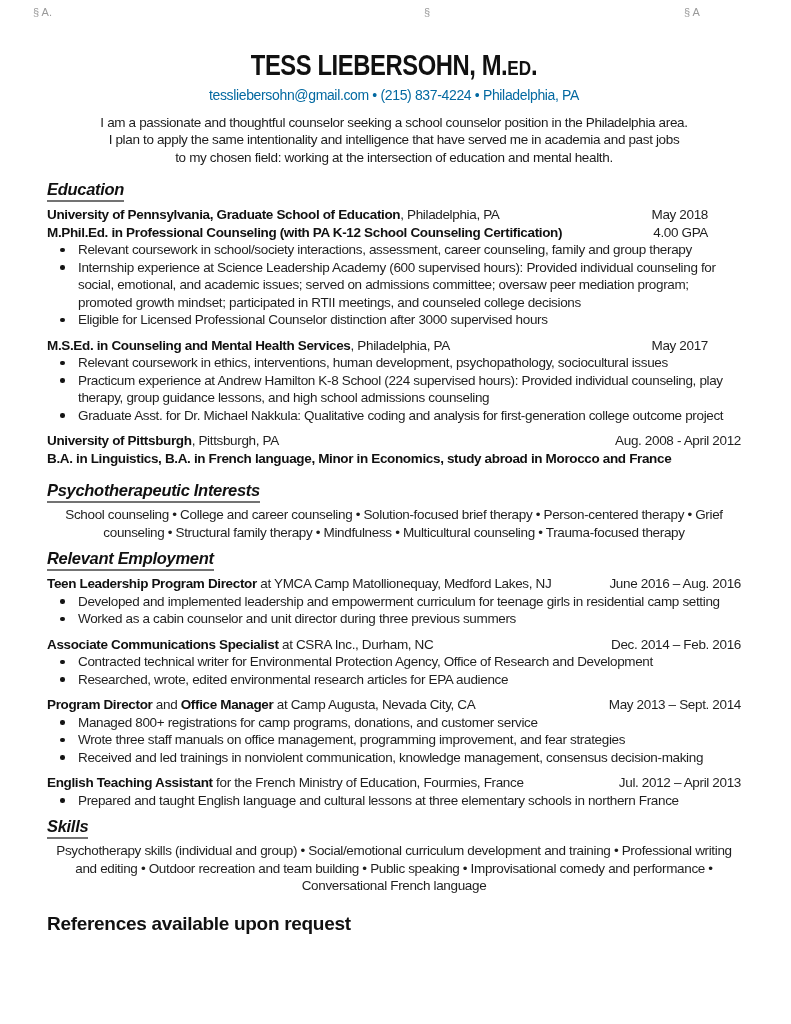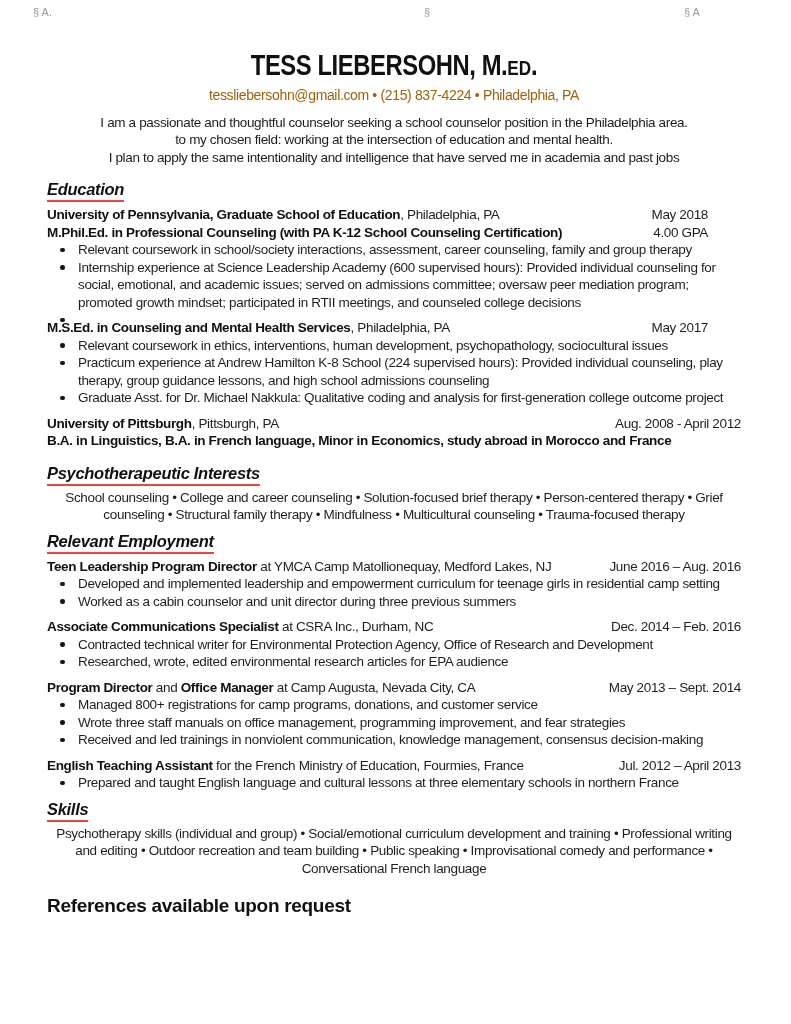--- a/index.html
+++ b/index.html
@@ -15,30 +15,30 @@
   .artifact.r { left:684px; }
 
   .content { padding:50px 50px 0 47px; }
 
   .name-line {
     text-align:center; font-weight:bold; font-size:29px; line-height:30px;
     letter-spacing:-0.5px; transform:scaleX(0.82); transform-origin:50% 50%;
     white-space:nowrap; color:#111;
   }
   .name-line .sc { font-size:0.72em; letter-spacing:0; }
-  .contact { text-align:center; font-size:14px; margin-top:4px; color:#a16207; }
+  .contact { text-align:center; font-size:14px; margin-top:4px; color:#0369a1; }
   .summary { text-align:center; margin-top:9px; color:#1c1c1c; }
   .summary div { white-space:nowrap; }
 
   .section { margin-top:14px; }
   .section.tight { margin-top:8px; }
   .sec-head {
     display:inline-block; font-weight:bold; font-style:italic; font-size:16.5px;
     line-height:19px; letter-spacing:-0.3px; color:#111;
-    border-bottom:2px solid #ef4444; padding-bottom:1px; margin-bottom:3px;
+    border-bottom:2px solid #737373; padding-bottom:1px; margin-bottom:3px;
   }
   .entry { margin-top:8px; }
   .entry.first { margin-top:1px; }
   .erow { display:flex; justify-content:space-between; align-items:center; }
   .erow .left { min-width:0; }
   .erow b { color:#111; }
   .date { white-space:nowrap; flex:none;padding-left:9px; }
   .date.inset { margin-right:33px; }
 
   .bullet { position:relative; padding-left:31px; }
@@ -57,40 +57,40 @@
 <span class="artifact r">§ A</span>
 
 <div class="content">
 
   <div class="name-line"><span>TESS LIEBERSOHN, M.</span><span class="sc">ED</span><span>.</span></div>
 
   <div class="contact">tessliebersohn@gmail.com • (215) 837-4224 • Philadelphia, PA</div>
 
   <div class="summary">
     <div>I am a passionate and thoughtful counselor seeking a school counselor position in the Philadelphia area.</div>
+    <div>I plan to apply the same intentionality and intelligence that have served me in academia and past jobs</div>
     <div>to my chosen field: working at the intersection of education and mental health.</div>
-    <div>I plan to apply the same intentionality and intelligence that have served me in academia and past jobs</div>
   </div>
 
   <div class="section">
     <span class="sec-head">Education</span>
 
     <div class="entry first">
       <div class="erow">
         <span class="left"><b>University of Pennsylvania, Graduate School of Education</b><span>, Philadelphia, PA</span></span>
         <span class="date inset">May 2018</span>
       </div>
       <div class="erow">
         <span class="left"><b>M.Phil.Ed. in Professional Counseling (with PA K-12 School Counseling Certification)</b></span>
         <span class="date inset">4.00 GPA</span>
       </div>
       <div>
         <div class="bullet"><span class="dot"></span><span>Relevant coursework in school/society interactions, assessment, career counseling, family and group therapy</span></div>
         <div class="bullet"><span class="dot"></span><span>Internship experience at Science Leadership Academy (600 supervised hours): Provided individual counseling for social, emotional, and academic issues; served on admissions committee; oversaw peer mediation program; promoted growth mindset; participated in RTII meetings, and counseled college decisions</span></div>
-        <div class="bullet"><span class="dot"></span></div>
+        <div class="bullet"><span class="dot"></span><span>Eligible for Licensed Professional Counselor distinction after 3000 supervised hours</span></div>
       </div>
     </div>
 
     <div class="entry">
       <div class="erow">
         <span class="left"><b>M.S.Ed. in Counseling and Mental Health Services</b><span>, Philadelphia, PA</span></span>
         <span class="date inset">May 2017</span>
       </div>
       <div>
         <div class="bullet"><span class="dot"></span><span>Relevant coursework in ethics, interventions, human development, psychopathology, sociocultural issues</span></div>

